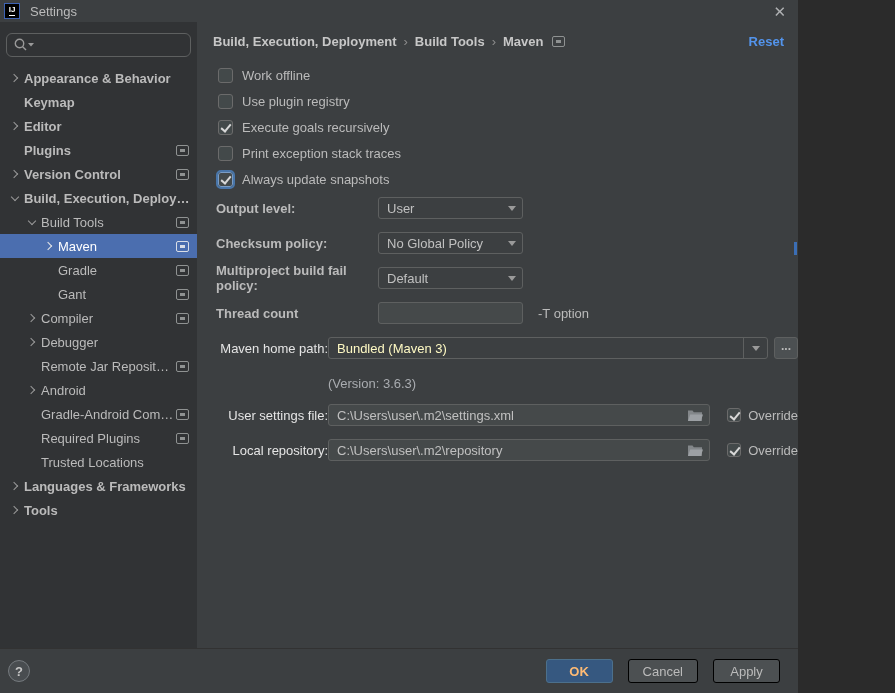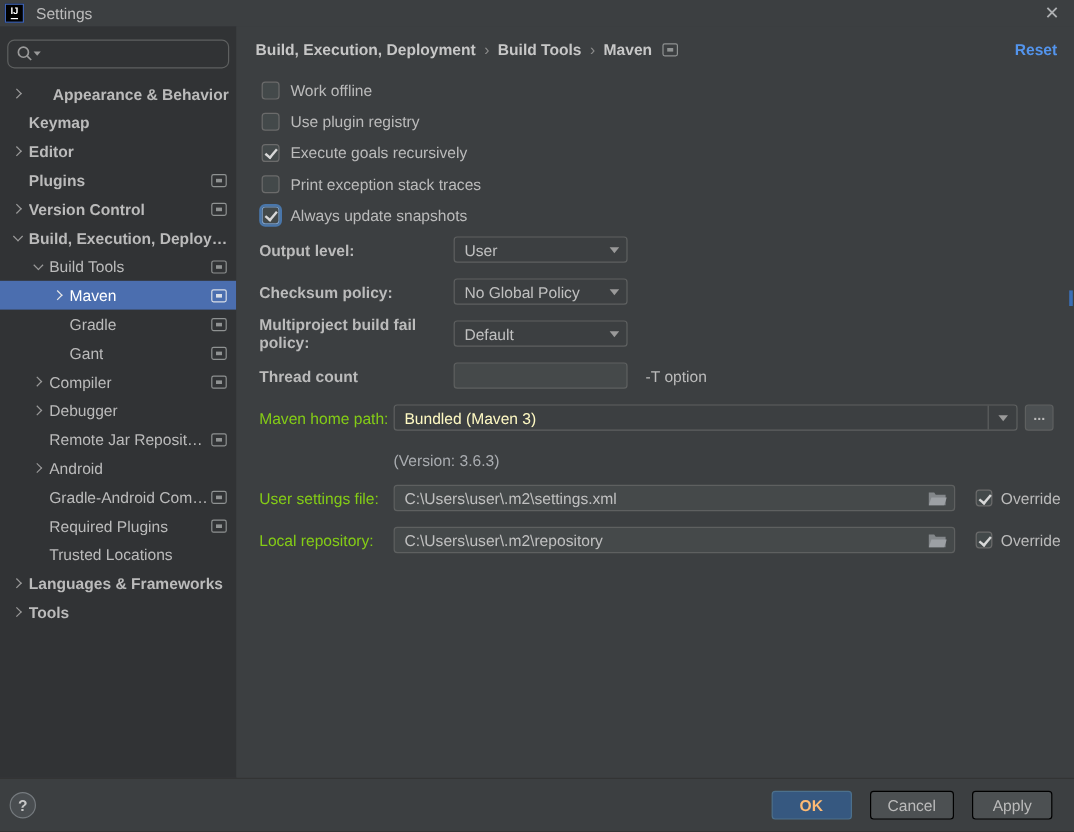--- a/index.html
+++ b/index.html
@@ -1,19 +1,19 @@
 <!DOCTYPE html>
 <html><head>
 <meta charset="utf-8">
 <style>
   * { box-sizing: border-box; margin: 0; padding: 0; }
   html,body { background:#2b2b2b; }
   body { font-family: "Liberation Sans", "DejaVu Sans", sans-serif; }
 
-  .window { width:895px; height:693px; background:#3C3F41; position:relative; overflow:hidden;
+  .window { width:798px; height:693px; background:#3C3F41; position:relative; overflow:hidden;
             display:flex; flex-direction:column; color:#BBBBBB; }
 
   
   .titlebar { height:22px; flex:none; display:flex; align-items:center; background:#3C3F41; padding-left:4px; }
   .logo { width:16px; height:16px; background:#000; border:1px solid #3E63B4; display:flex;
           align-items:center; justify-content:center; flex:none; }
   .logo span { color:#fff; font-size:8px; font-weight:bold; line-height:1; border-bottom:1px solid #fff; padding-bottom:1px; }
   .win-title { margin-left:10px; font-size:13px; color:#BBBBBB; }
   .close-btn { margin-left:auto; margin-right:12px; color:#AFB1B3; font-size:15px; line-height:1; cursor:default; }
 
@@ -59,21 +59,21 @@
   .cb { width:15px; height:15px; background:#43494A; border:1px solid #6B6B6B; border-radius:3px;
         position:relative; flex:none; margin:0 9px 0 2px; }
   .cb.checked::after { content:''; position:absolute; left:4px; top:1px; width:4px; height:8px;
         border:solid #D8D8D8; border-width:0 2px 2px 0; transform:rotate(40deg); }
   .cb.focused { outline:2px solid rgba(76,132,196,0.8); border-color:#7A9CC4; }
   .cb-label { font-size:13px; color:#BBBBBB; }
 
   .form { margin-top:5px; }
   .form-row { display:flex; align-items:center; height:22px; margin-bottom:13px; font-size:13px; }
   .flabel-a { width:162px; flex:none; color:#BBBBBB;font-weight:bold; }
-  .flabel-b { width:112px; flex:none; color:#84cc16; }
+  .flabel-b { width:112px; flex:none; color:#e5e5e5;text-align:right; }
 
   .dropdown { width:145px; height:22px; border:1px solid #5E6060; border-radius:3px; background:#3C3F41;
               display:flex; align-items:center; padding:0 6px 0 8px; color:#C0C0C0; }
   .dd-arrow { width:0; height:0; border-left:4.5px solid transparent; border-right:4.5px solid transparent;
               border-top:5px solid #9A9A9A; margin-left:auto; flex:none; }
 
   .textfield { width:145px; height:22px; background:#45494A; border:1px solid #5E6060; border-radius:3px; }
   .suffix { margin-left:15px; color:#BBBBBB; }
 
   .combo { width:520px; height:22px; border:1px solid #5E6060; border-radius:3px; background:#3C3F41;
@@ -127,21 +127,21 @@
     <div class="sidebar">
       <div class="search-box">
         <svg width="22" height="16" viewBox="0 0 22 16">
           <circle cx="6.5" cy="6.5" r="4.2" fill="none" stroke="#9A9A9A" stroke-width="1.4"></circle>
           <line x1="9.7" y1="9.7" x2="13" y2="13" stroke="#9A9A9A" stroke-width="1.4"></line>
           <polygon points="15,6 21,6 18,9.5" fill="#9A9A9A"></polygon>
         </svg>
         <input class="search-input" value="" style="">
       </div>
       <div class="tree">
-          <div class="tree-row bold" style="padding-left: 8px; gap: 20px;">
+          <div class="tree-row bold" style="padding-left: 8px;">
             <span class="chev right"></span>
             <span class="tree-label">Appearance &amp; Behavior</span>
           </div>
           <div class="tree-row bold" style="padding-left: 8px;">
             <span class="chev none"></span>
             <span class="tree-label">Keymap</span>
           </div>
           <div class="tree-row bold" style="padding-left: 8px;">
             <span class="chev right"></span>
             <span class="tree-label">Editor</span>

